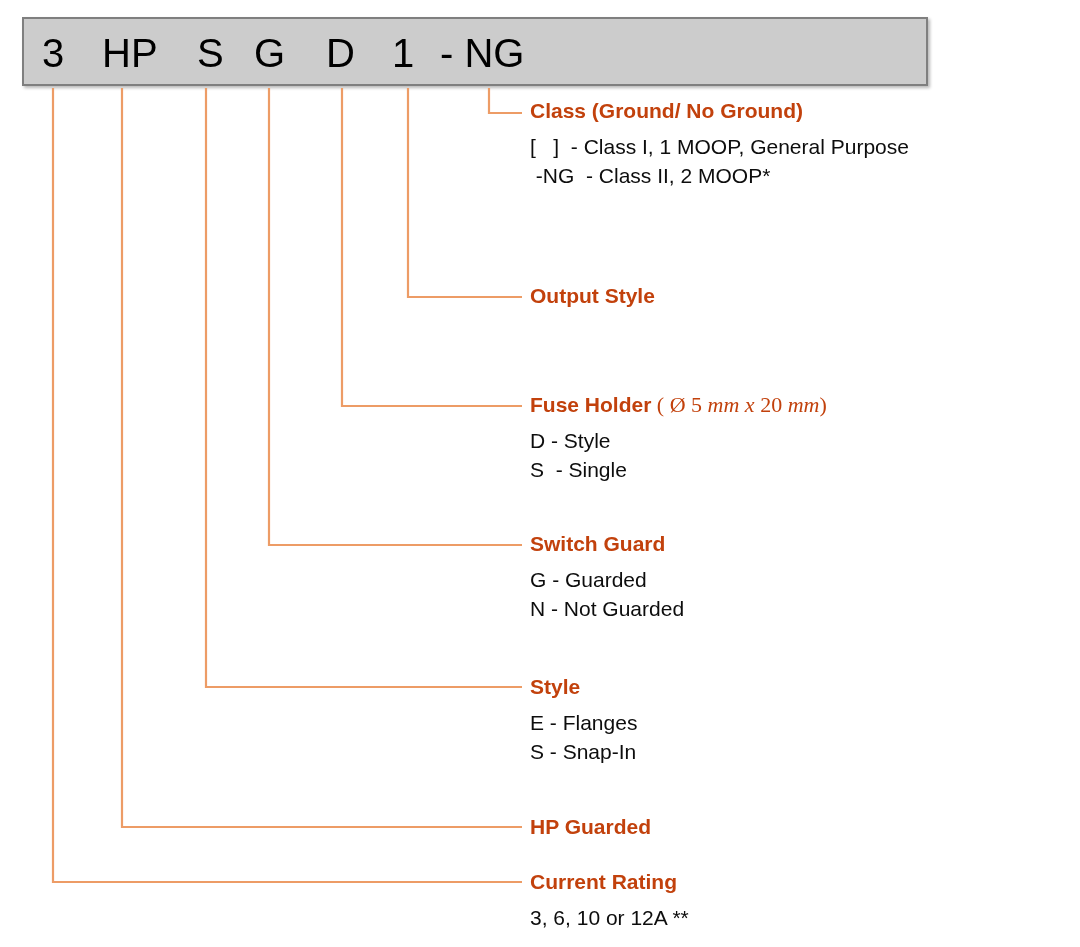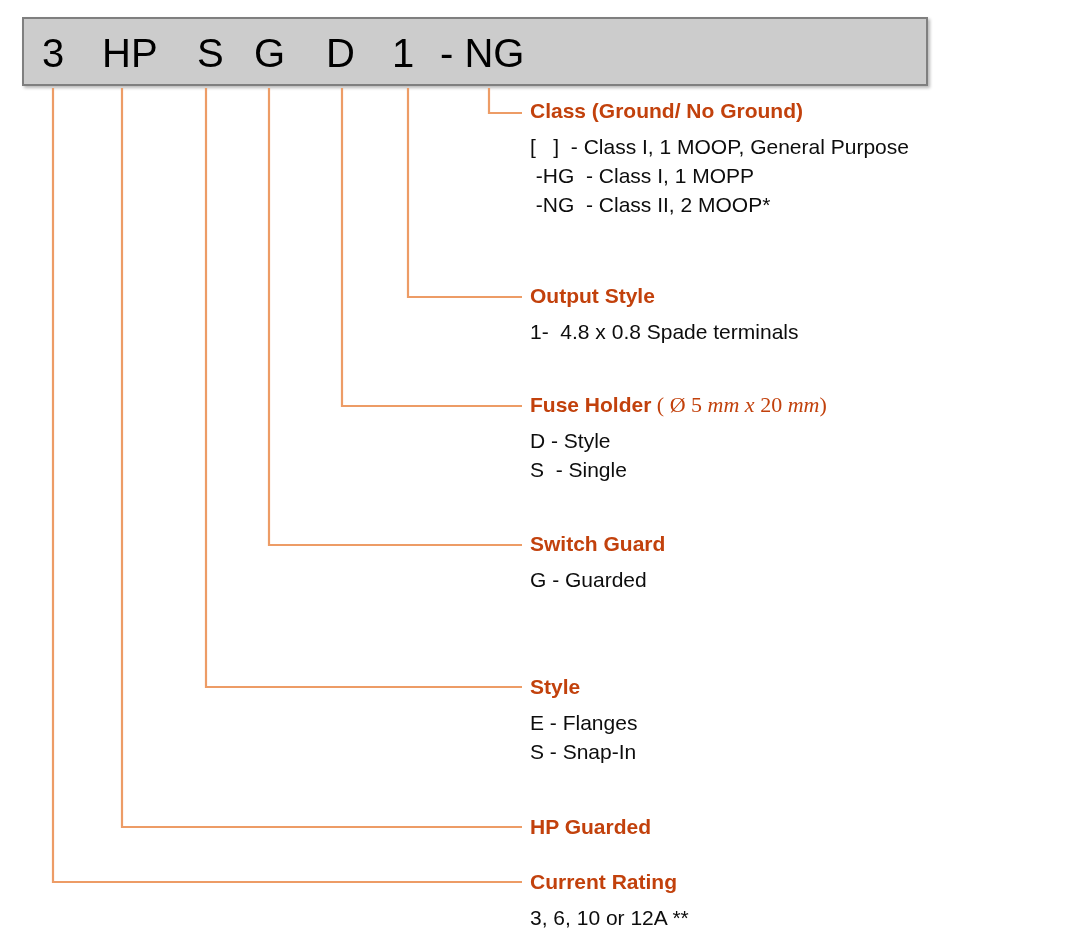--- a/index.html
+++ b/index.html
@@ -119,44 +119,41 @@
       <path d="M122,88 L122,827 L522,827"></path>
 
       <path d="M53,88 L53,882 L522,882"></path>
     </g>
   </svg>
 
   <div class="callout" style="top:98px">
     <div class="callout-title">Class (Ground/ No Ground)</div>
     <div class="callout-options">
       <div class="callout-option">[   ]  - Class I, 1 MOOP, General Purpose</div>
-      <div class="callout-option"> -HG  - Class I, 1 MOPP</div>
       <div class="callout-option"> -NG  - Class II, 2 MOOP*</div>
     </div>
   </div>
 
   <div class="callout" style="top:283px">
     <div class="callout-title">Output Style</div>
-    <div class="callout-options">
-      <div class="callout-option">1-  4.8 x 0.8 Spade terminals</div>
-    </div>
   </div>
 
   <div class="callout" style="top:392px">
     <div class="callout-title"><span>Fuse Holder</span><span class="math"><span> ( Ø 5 </span><span class="it">mm x</span><span> 20 </span><span class="it">mm</span><span>)</span></span></div>
     <div class="callout-options">
       <div class="callout-option">D - Style</div>
       <div class="callout-option">S  - Single</div>
     </div>
   </div>
 
   <div class="callout" style="top:531px">
     <div class="callout-title">Switch Guard</div>
     <div class="callout-options">
       <div class="callout-option">G - Guarded</div>
+      <div class="callout-option">N - Not Guarded</div>
     </div>
   </div>
 
   <div class="callout" style="top:674px">
     <div class="callout-title">Style</div>
     <div class="callout-options">
       <div class="callout-option">E - Flanges</div>
       <div class="callout-option">S - Snap-In</div>
     </div>
   </div>

